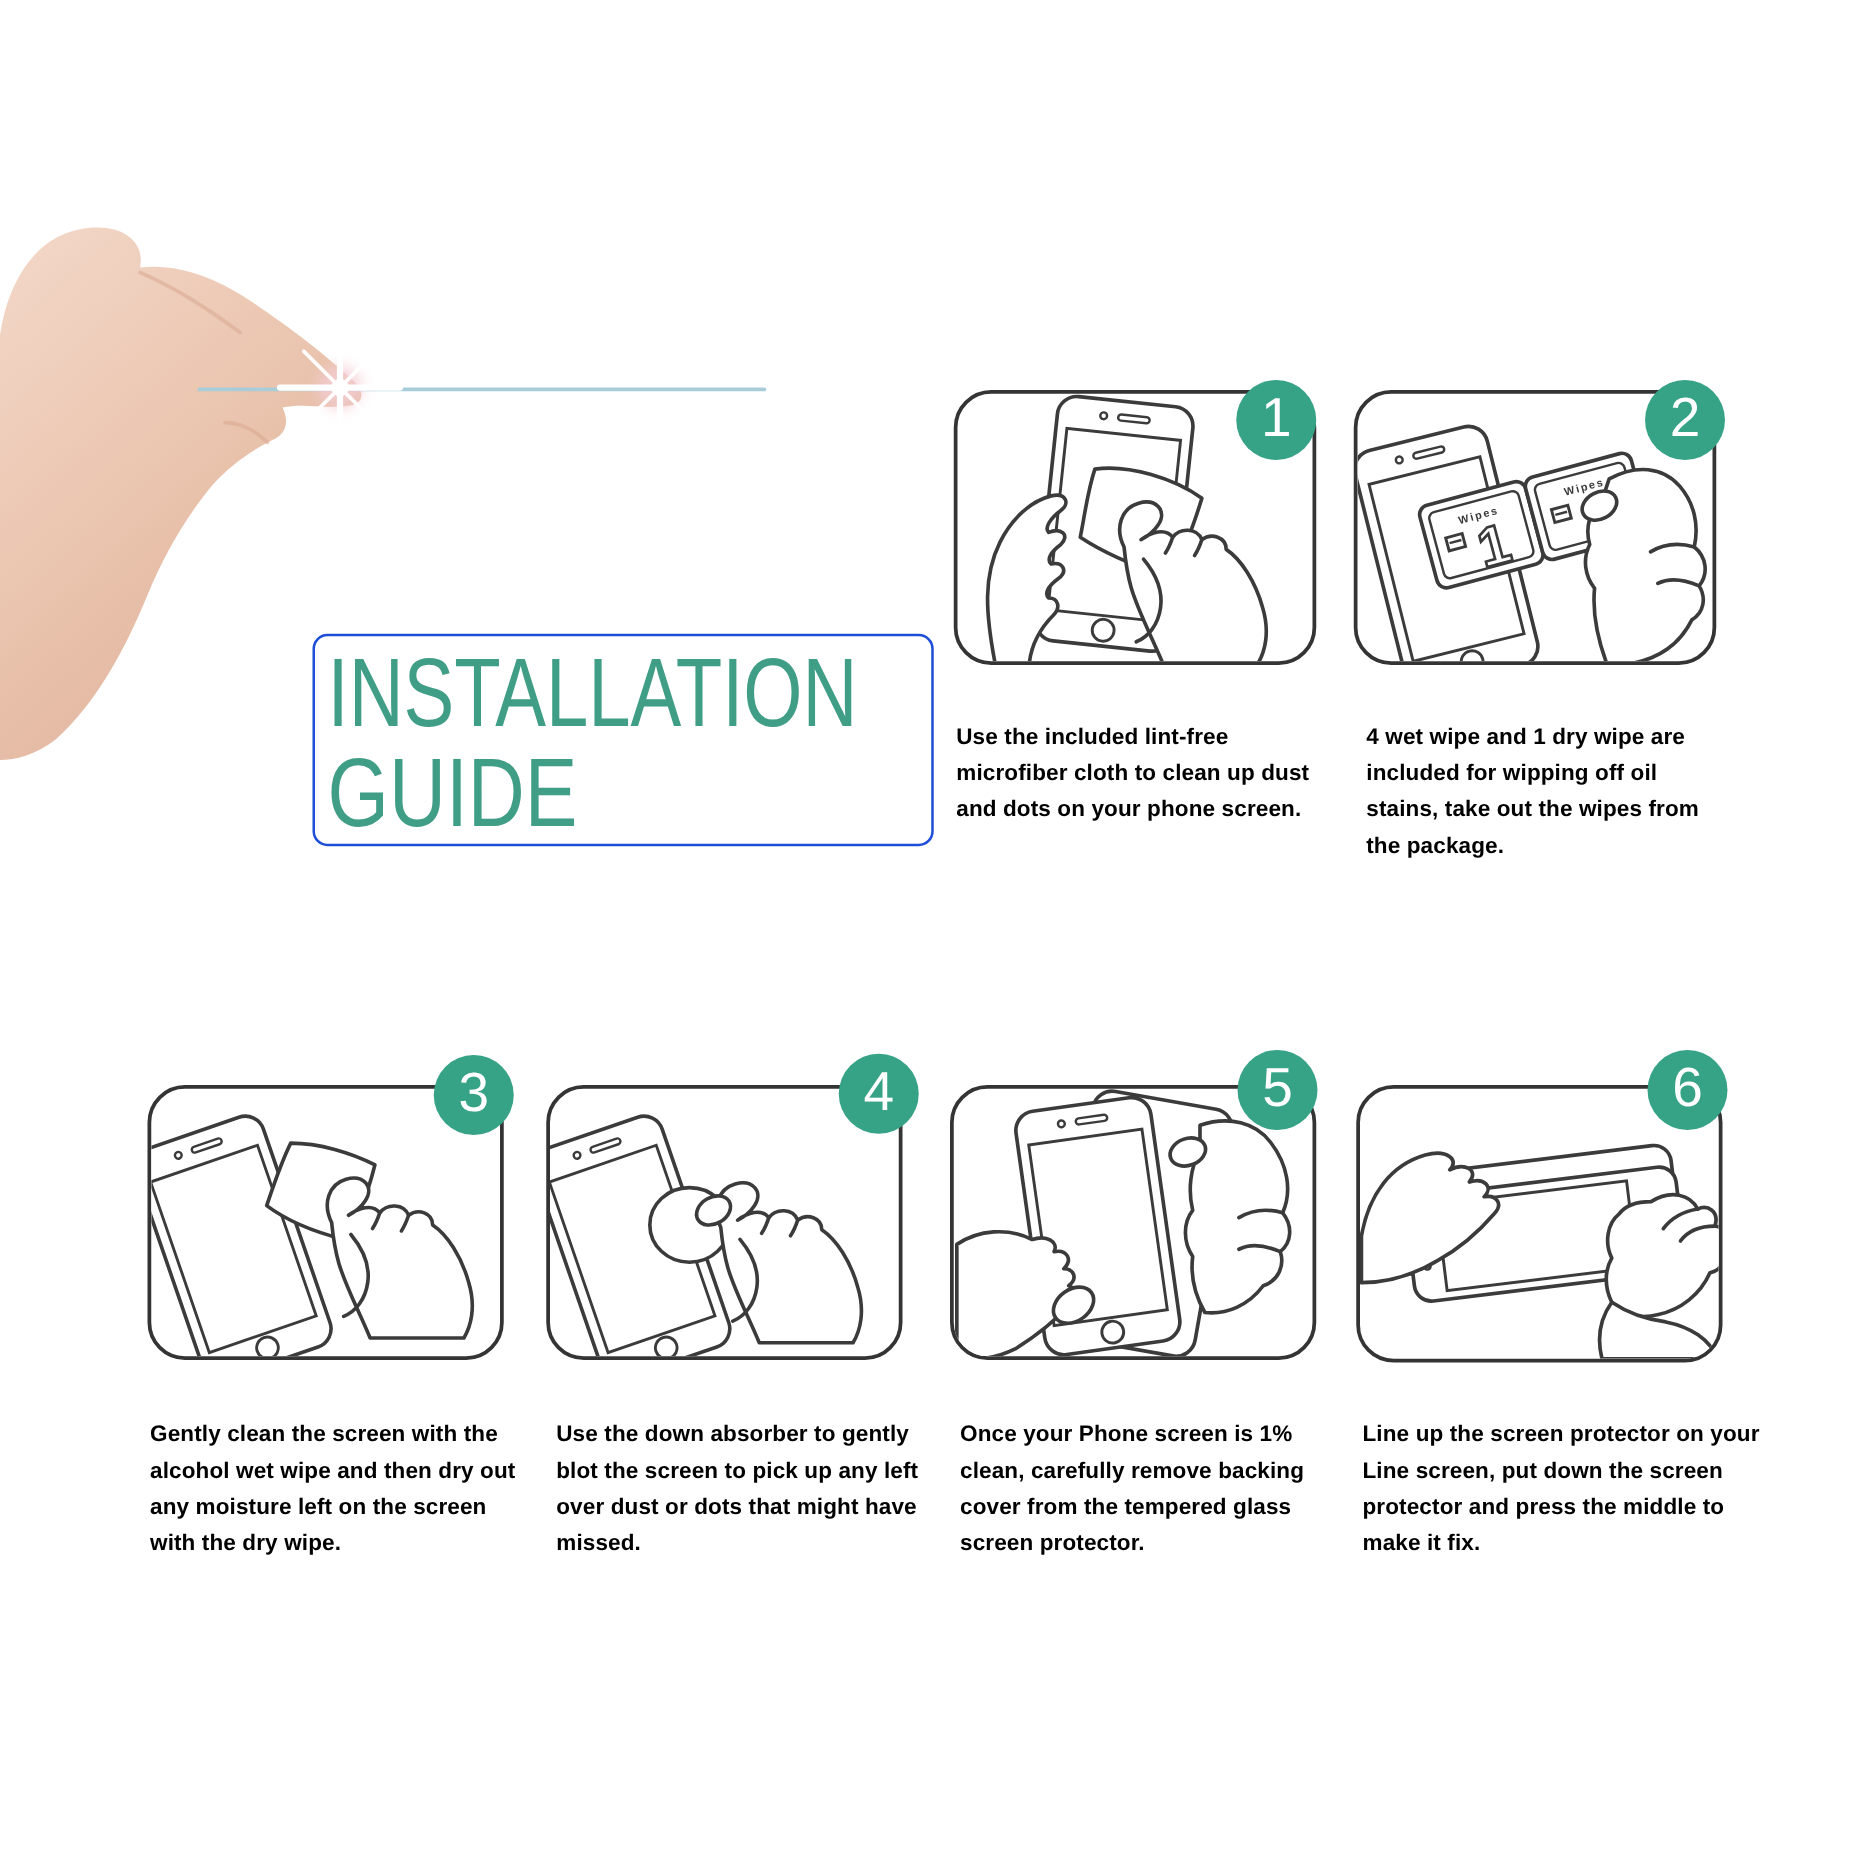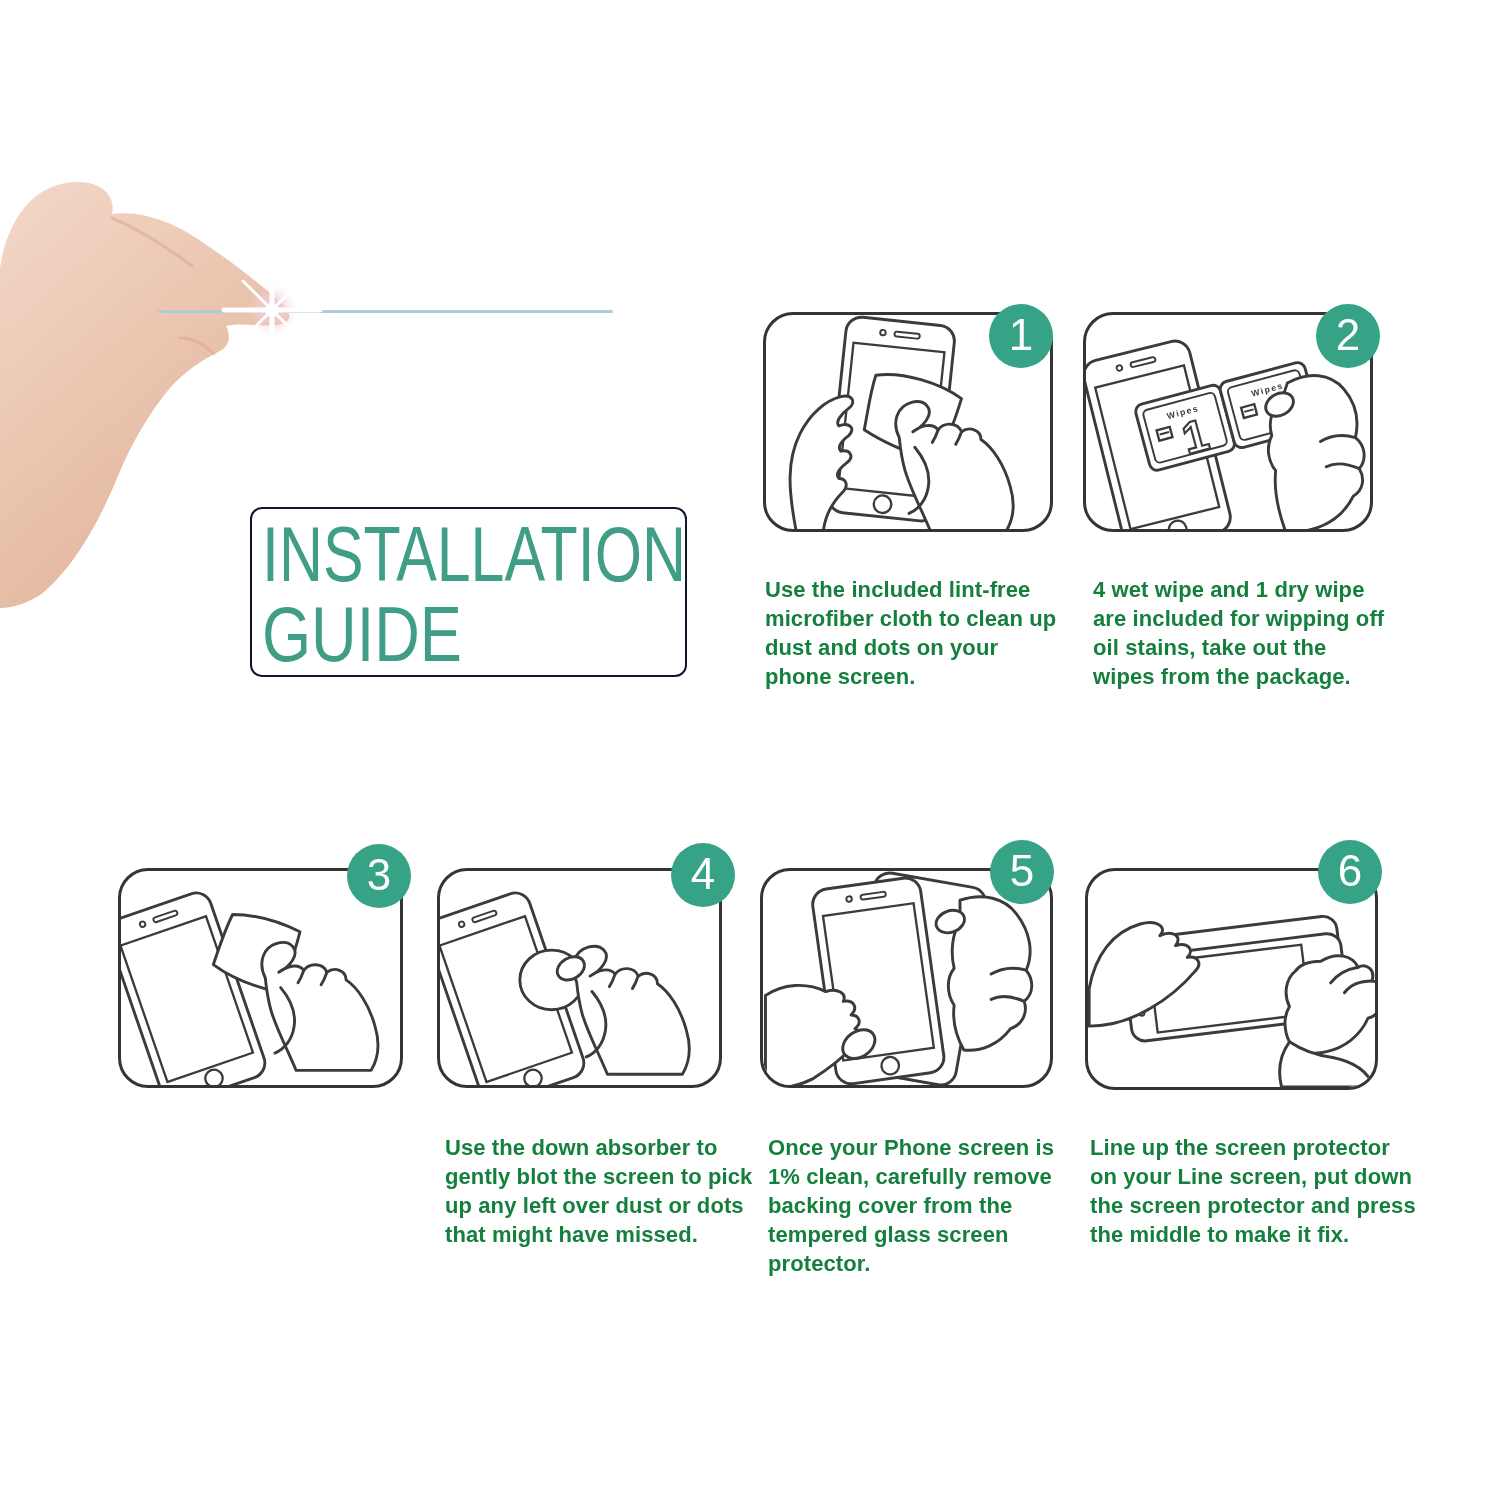--- a/index.html
+++ b/index.html
@@ -4,30 +4,30 @@
 <style>
   html,body{margin:0;padding:0;background:#fff;}
   .canvas{position:relative;width:1500px;height:1500px;background:#ffffff;overflow:hidden;
           font-family:"Liberation Sans",sans-serif;}
   
   .hero-hand{position:absolute;left:0;top:168px;z-index:1;}
   .glass-line{position:absolute;left:158px;top:310px;width:455px;height:3px;
               background:#a9ccd9;border-radius:2px;z-index:2;}
   .sparkle{position:absolute;left:210px;top:248px;z-index:3;}
   
-  .title-box{position:absolute;left:250px;top:507px;width:437px;height:170px;
-             border:2px solid #0f172a;border-radius:12px;box-sizing:border-box;z-index:2;}
+  .title-box{position:absolute;left:250px;top:507px;width:497px;height:170px;
+             border:2px solid #1d4ed8;border-radius:12px;box-sizing:border-box;z-index:2;}
   
   .card{position:absolute;border:3px solid #343434;border-radius:30px;background:#fff;
         box-sizing:border-box;overflow:hidden;}
   .card svg{position:absolute;left:0;top:0;width:100%;height:100%;}
   .badge{position:absolute;width:64px;height:64px;border-radius:50%;background:#36a286;
          color:#ffffff;font-size:44px;font-weight:400;text-align:center;line-height:62px;
          z-index:5;}
-  .caption{position:absolute;color:#15803d;font-size:22px;font-weight:700;line-height:29px;
+  .caption{position:absolute;color:#000000;font-size:18px;font-weight:700;line-height:29px;
            letter-spacing:0.1px;}
   .lineart{fill:none;stroke:#3b3b3b;stroke-width:3;stroke-linecap:round;stroke-linejoin:round;}
   .handfill{fill:#ffffff;stroke:#3b3b3b;stroke-width:3;stroke-linecap:round;stroke-linejoin:round;}
   .tinytext{font-size:9px;font-weight:700;letter-spacing:1.5px;fill:#3b3b3b;stroke:none;}
   .bignum{font-size:46px;font-weight:700;fill:#ffffff;stroke:#3b3b3b;stroke-width:2.2px;}
 </style>
 </head>
 <body>
 
 <div class="canvas">
@@ -140,20 +140,21 @@
     <svg viewBox="0 0 290 220">
       <use href="#phone" transform="translate(12,30) rotate(-19 56 101)"></use>
       <path class="handfill" d="M 116,44 C 140,44 166,52 186,62 C 180,86 172,108 160,124
           C 136,118 112,108 96,96 C 102,78 108,60 116,44 Z"></path>
       <use href="#hand-r" transform="translate(14,-16)"></use>
     </svg>
   </div>
   <div class="badge" style="left:347px;top:844px;">
     <span>3</span>
   </div>
+  <div class="caption" style="left:120px;top:1133px;width:310px;">Gently clean the screen with the alcohol wet wipe and then dry out any moisture left on the screen with the dry wipe.</div>
 
   <div class="card" style="left:437px;top:868px;width:285px;height:220px;">
     <svg viewBox="0 0 290 220">
       <use href="#phone" transform="translate(12,30) rotate(-19 56 101)"></use>
       <ellipse cx="116" cy="112" rx="33" ry="31" class="handfill"></ellipse>
       <use href="#hand-r" transform="translate(6,-12)"></use>
       <ellipse cx="136" cy="100" rx="15" ry="11" transform="rotate(-30 136 100)" class="handfill"></ellipse>
     </svg>
   </div>
   <div class="badge" style="left:671px;top:843px;">

